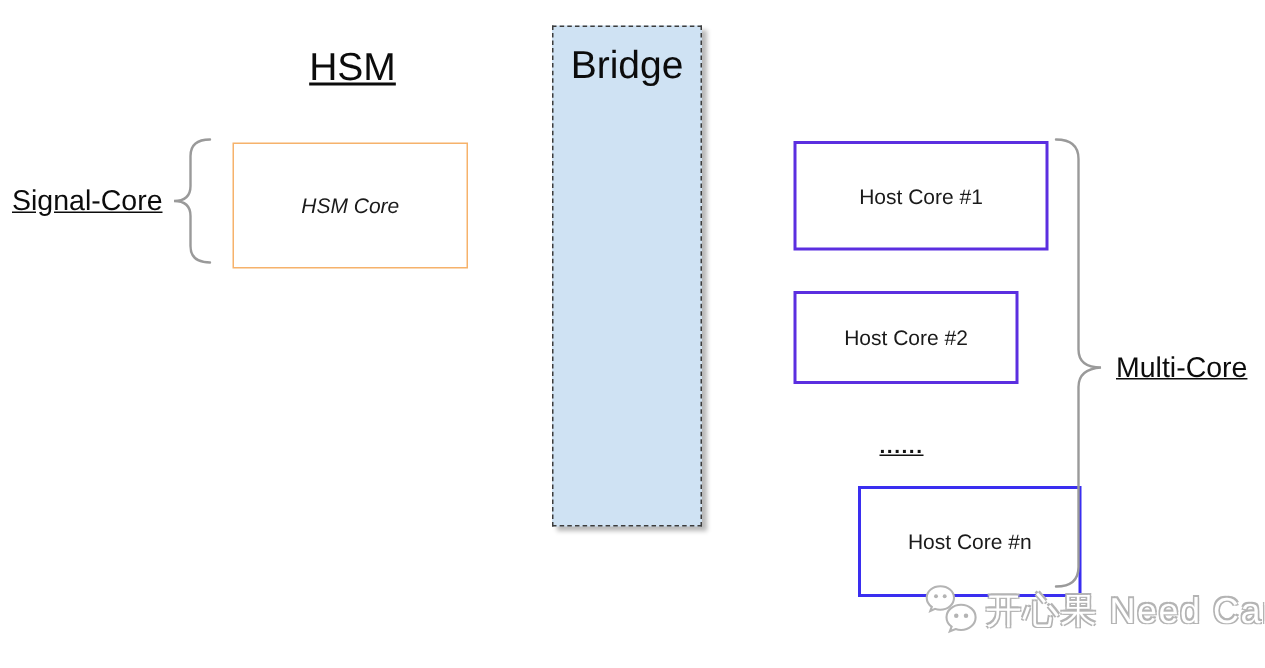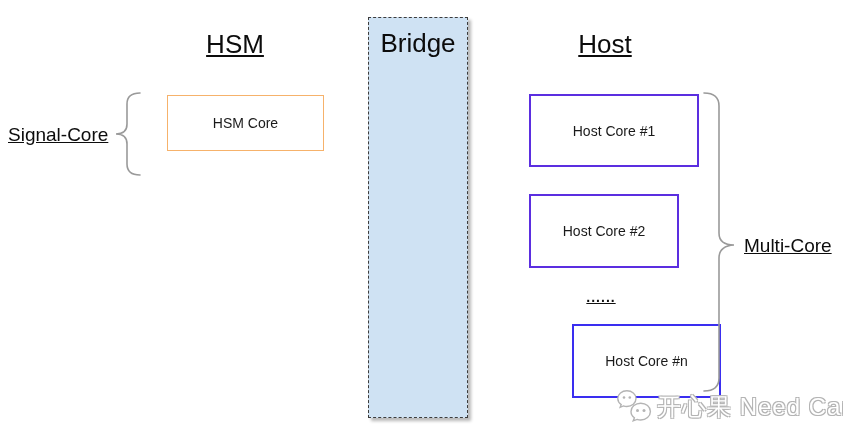--- a/index.html
+++ b/index.html
@@ -10,21 +10,21 @@
   .abs{position:absolute;text-decoration:underline;}
   .col-title{font-size:26px;color:#0c0c0c;text-align:center;white-space:nowrap;}
   .core-box{
     position:absolute;background:#ffffff;display:flex;align-items:center;justify-content:center;
     font-size:14px;color:#1a1a1a;white-space:nowrap;box-sizing:border-box;
   }
   .hsm-box{border:1px solid #f6b26b;}
   .host-box{border:2px solid #5b2ee0;}
   .host-box-n{border:2px solid #3a2ef0;}
   .bridge{
-    position:absolute;left:368px;top:17px;width:100px;height:401px;
+    position:absolute;left:368px;top:17px;width:100px;height:334px;
     background:#cfe2f3;border:1px dashed #3c3c3c;box-sizing:border-box;
     box-shadow:3px 3px 3px rgba(0,0,0,0.28);
     display:flex;justify-content:center;
   }
   .bridge-label{font-size:26px;color:#0c0c0c;margin-top:10px;}
   .side-label{font-size:19px;color:#0c0c0c;white-space:nowrap;}
   .dots{font-size:14px;font-weight:bold;color:#111;letter-spacing:1px;}
   .brace-svg{position:absolute;overflow:visible;}
   .brace-path{fill:none;stroke:#9a9a9a;stroke-width:1.6;stroke-linecap:round;}
   .watermark{
@@ -36,41 +36,40 @@
   }
   .wm-icon{flex:0 0 auto;}
 </style>
 </head>
 <body>
 
 <div id="canvas">
 
   <div class="abs col-title" style="left:170px;top:29px;width:130px;">HSM</div>
 
-  <div class="abs col-title" style="left:540px;top:29px;width:130px;">Host</div>
 
   <div class="bridge">
     <div class="bridge-label">Bridge</div>
   </div>
 
   <div class="abs side-label" style="left:8px;top:124px;width:104px;">Signal-Core</div>
 
   <svg class="brace-svg" style="left:112px;top:92px;" width="32" height="84" viewBox="0 0 32 84">
     <path class="brace-path" d="M 28 1 Q 15 1 15 12 L 15 32 Q 15 42 4 42 Q 15 42 15 52 L 15 72 Q 15 83 28 83"></path>
   </svg>
 
-  <div class="core-box hsm-box" style="left:167px;top:95px;width:157px;height:56px;">
+  <div class="core-box hsm-box" style="left:155px;top:95px;width:157px;height:84px;font-style:italic;">
     <span>HSM Core</span>
   </div>
 
   <div class="core-box host-box" style="left:529px;top:94px;width:170px;height:73px;">
     <span>Host Core #1</span>
   </div>
 
-  <div class="core-box host-box" style="left:529px;top:194px;width:150px;height:74px;">
+  <div class="core-box host-box" style="left:529px;top:194px;width:150px;height:62px;">
     <span>Host Core #2</span>
   </div>
 
   <div class="abs dots" style="left:560px;top:289px;width:82px;text-align:center;">......</div>
 
   <div class="core-box host-box-n" style="left:532px;top:324px;width:149px;height:74px;margin-left:40px;">
     <span>Host Core #n</span>
   </div>
 
   <svg class="brace-svg" style="left:702px;top:92px;" width="36" height="300" viewBox="0 0 36 300">

